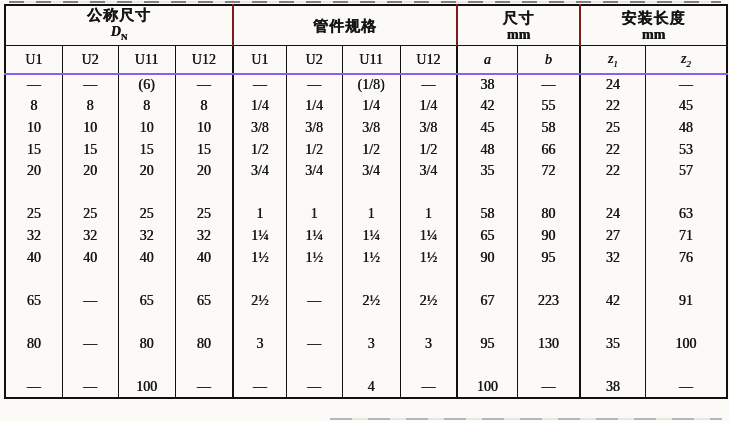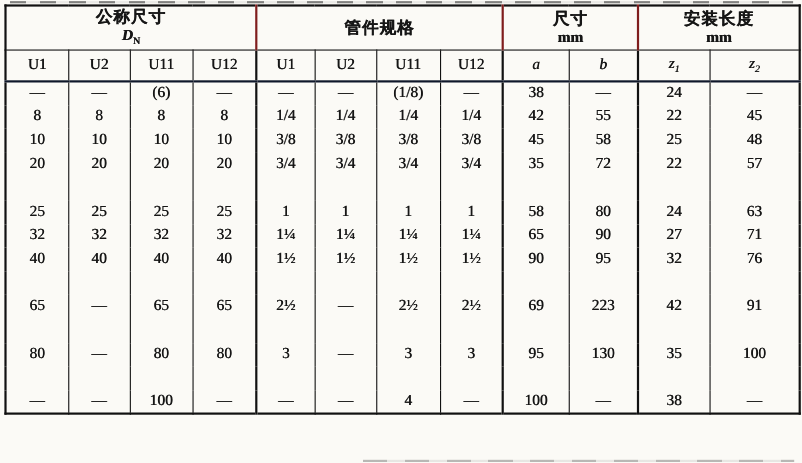--- a/index.html
+++ b/index.html
@@ -59,21 +59,21 @@
     font-size: 14px;
     line-height: 16px;
     font-weight: bold;
   }
   .gh-line2 i { font-style: italic; font-weight: bold; }
   .gh-line2 sub { font-size: 9px; font-style: normal; }
   tr.col-row th {
     height: 27px;
     font-size: 14px;
     border-left: 1px solid #111;
-    border-bottom: 2px solid #0f172a;
+    border-bottom: 2px solid #8b5cf6;
   }
   tr.col-row th:first-child { border-left: none; }
   tr.col-row th.sec { border-left-width: 2px; }
   tr.col-row i { font-style: italic; }
   tr.col-row sub { font-size: 9px; font-style: italic; }
   
   .spec tbody tr { height: 21.6px; }
   .spec tbody td {
     font-size: 14px;
     border-left: 1px solid #111;
@@ -175,20 +175,34 @@
           <td>3/8</td>
           <td>3/8</td>
           <td>3/8</td>
           <td>3/8</td>
           <td>45</td>
           <td>58</td>
           <td>25</td>
           <td>48</td>
         </tr>
         <tr>
+          <td>15</td>
+          <td>15</td>
+          <td>15</td>
+          <td>15</td>
+          <td>1/2</td>
+          <td>1/2</td>
+          <td>1/2</td>
+          <td>1/2</td>
+          <td>48</td>
+          <td>66</td>
+          <td>22</td>
+          <td>53</td>
+        </tr>
+        <tr>
           <td>20</td>
           <td>20</td>
           <td>20</td>
           <td>20</td>
           <td>3/4</td>
           <td>3/4</td>
           <td>3/4</td>
           <td>3/4</td>
           <td>35</td>
           <td>72</td>
@@ -267,21 +281,21 @@
         </tr>
         <tr>
           <td>65</td>
           <td>—</td>
           <td>65</td>
           <td>65</td>
           <td>2½</td>
           <td>—</td>
           <td>2½</td>
           <td>2½</td>
-          <td>69</td>
+          <td>67</td>
           <td>223</td>
           <td>42</td>
           <td>91</td>
         </tr>
         <tr>
           <td></td>
           <td></td>
           <td></td>
           <td></td>
           <td></td>

